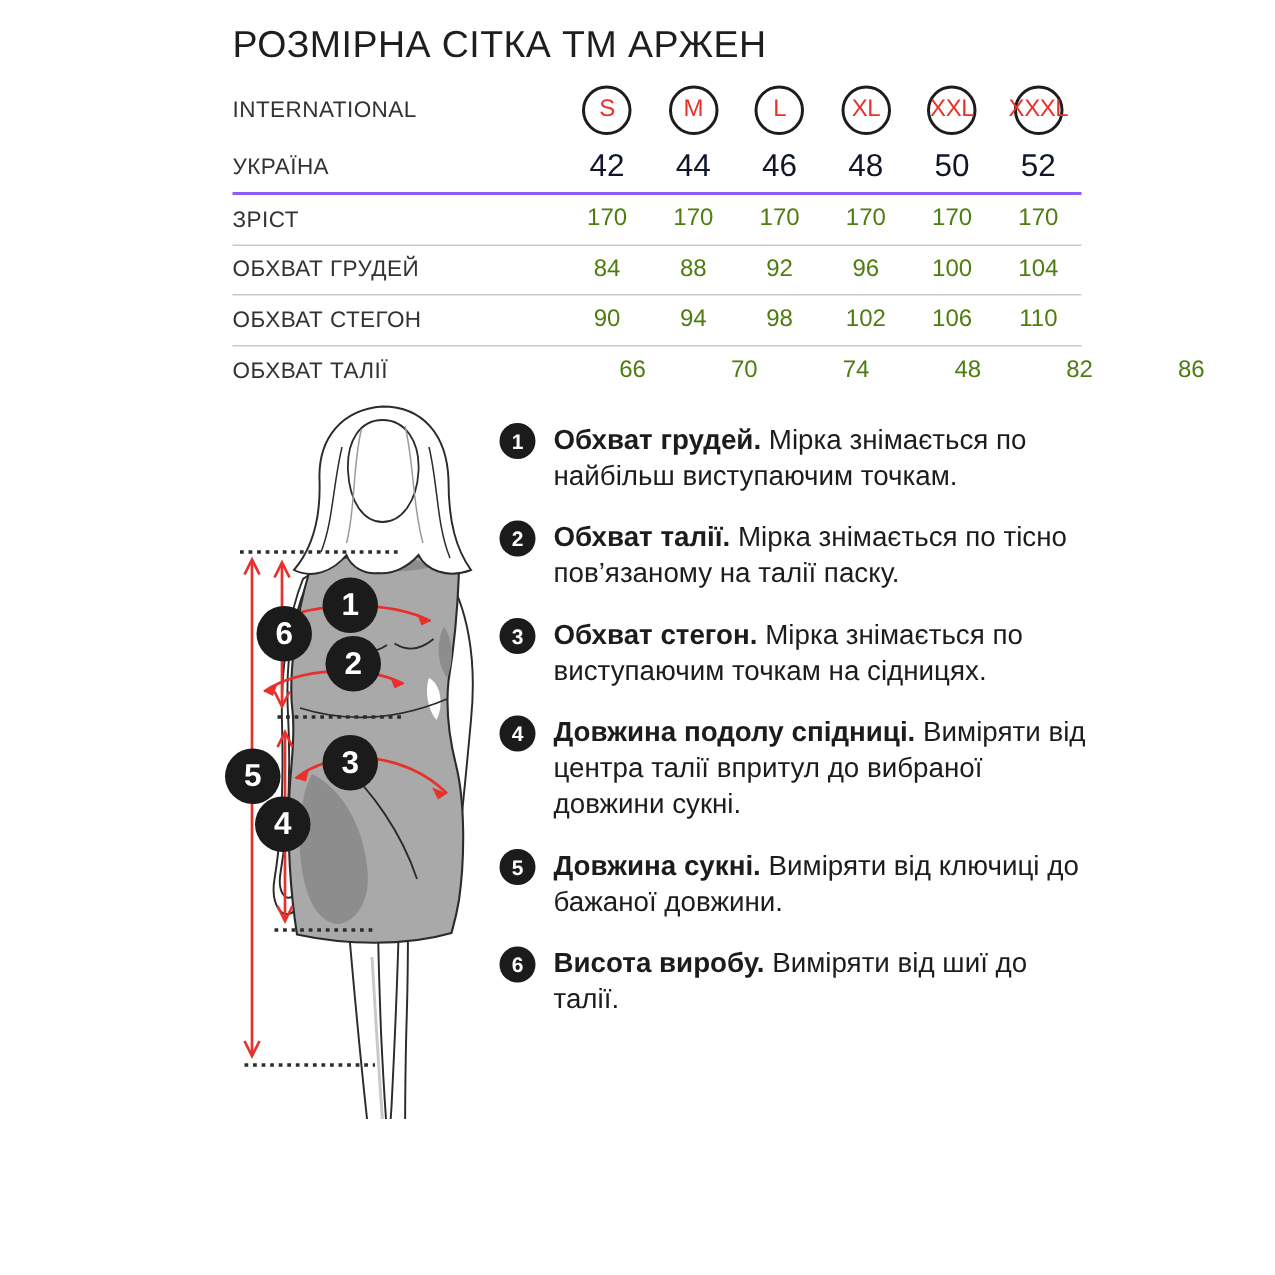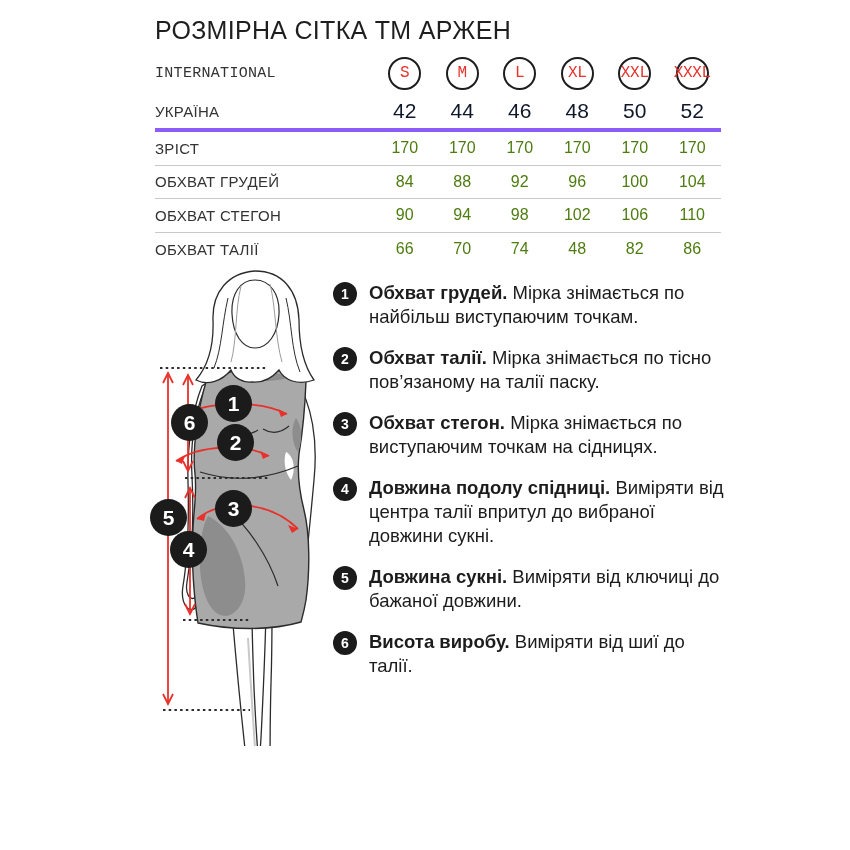--- a/index.html
+++ b/index.html
@@ -9,30 +9,30 @@
 
   
   .title { position:absolute; left:155px; top:16px; font-size:25px; font-weight:400;
            letter-spacing:.3px; color:#1e1e1e; }
 
   
   .size-table { position:absolute; left:155px; top:52px; width:566px; }
   .trow { display:grid; grid-template-columns:221px repeat(6, 57.5px); align-items:center; }
   .trow .rlabel { font-size:15px; color:#333; letter-spacing:.3px; }
   .trow .cell { text-align:center; }
-  .row-intl { height:42px;font-family:Liberation Mono, monospace; }
+  .row-intl { height:42px; }
   .row-ua   { height:34px; }
   .row-ua .cell { font-size:21px; color:#0f172a; }
   .size-circle { display:inline-flex; align-items:center; justify-content:center;
                  width:33px; height:33px; border:2px solid #1d1d1d; border-radius:50%;
                  white-space:nowrap; }
   .size-letter { color:#e8312a; font-size:16px; letter-spacing:-.3px; }
-  .data-rows { border-top:4px solid #8b5cf6; }
+  .data-rows { border-top:2px solid #8b5cf6; }
   .data-rows .trow { height:33.5px; border-bottom:1px solid #c9c9c9; }
-  .data-rows .trow:last-child { border-bottom:none; }
+  .data-rows .trow:last-child { border-bottom:none;gap:17px; }
   .data-rows .cell { font-size:16px; color:#4d7c0f; }
 
   
   .figure { position:absolute; left:148px; top:268px; width:195px; height:582px; }
   .fig-badge { position:absolute; width:37px; height:37px; border-radius:50%;
                background:#1b1b1b; color:#fff; display:flex; align-items:center;
                justify-content:center; font-size:21px; font-weight:700; }
 
   
   .legend { position:absolute; left:333px; top:281px; width:398px; }

